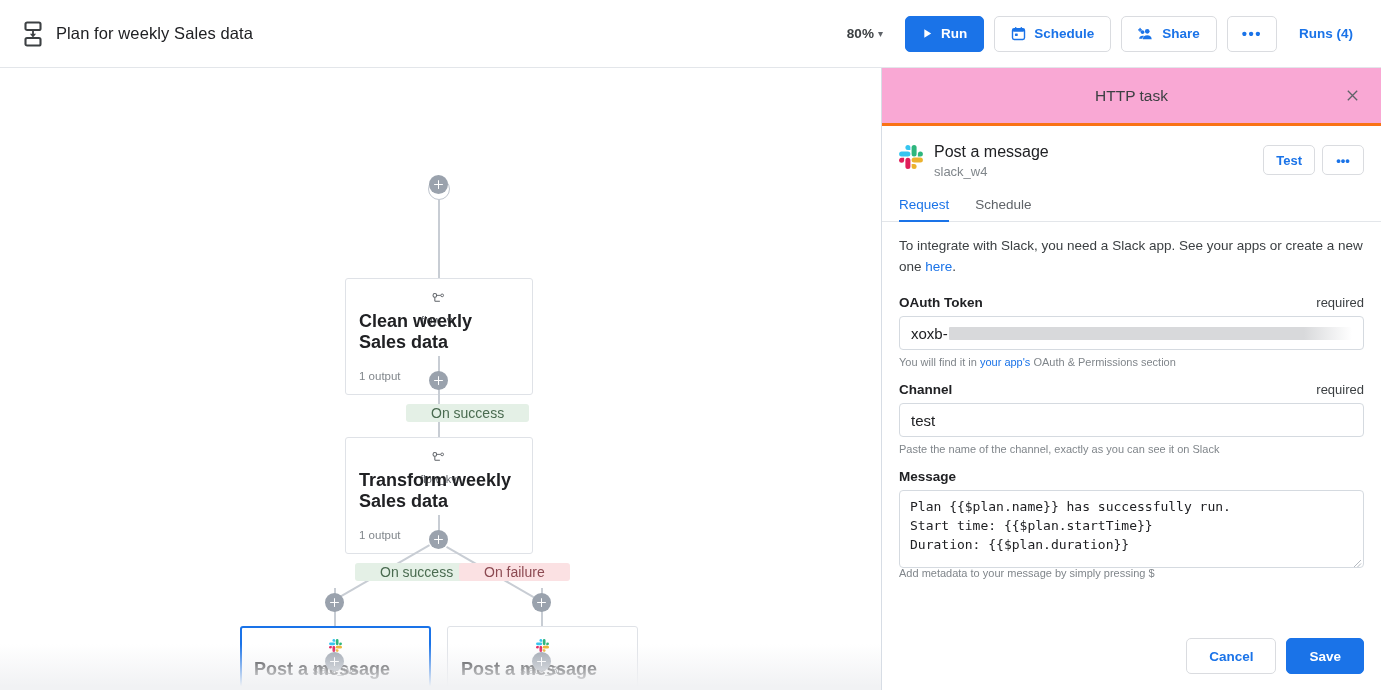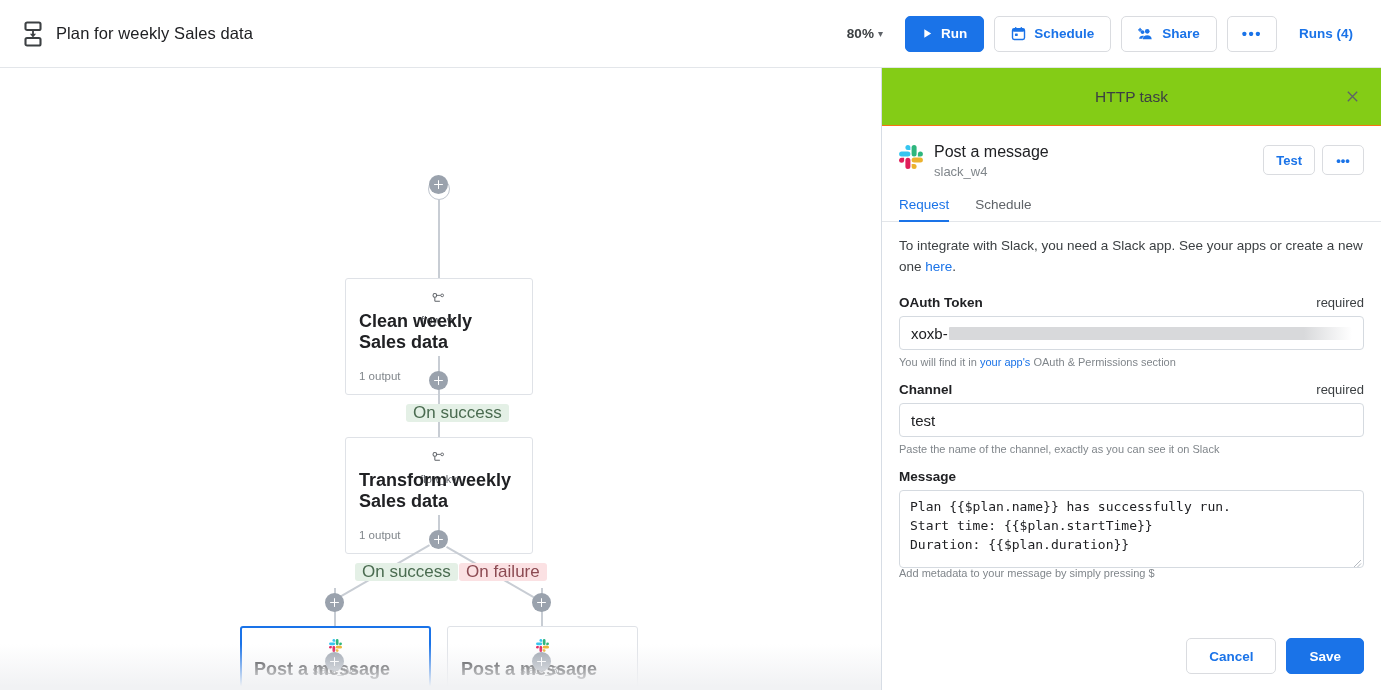--- a/index.html
+++ b/index.html
@@ -79,22 +79,22 @@
     display: flex; align-items: center; justify-content: center;
   }
   .plusbtn::before, .plusbtn::after {
     content: ""; position: absolute; background: #fff; border-radius: 1px;
   }
   .plusbtn::before { width: 9px; height: 1.8px; }
   .plusbtn::after { width: 1.8px; height: 9px; }
 
   .edge-label {
     position: absolute; height: 18px; line-height: 18px;
-    padding: 0 7px; border-radius: 3px;
-    font-size: 17px; white-space: nowrap;
+    padding: 0 25px; border-radius: 3px;
+    font-size: 14px; white-space: nowrap;
   }
   .lbl-success { background: #e4f0e6; color: #4a6b50; }
   .lbl-failure { background: #fbe1e3; color: #8c4a52; }
 
   .node {
     position: absolute; background: #fff;
     border: 1px solid #dfe2e7; border-radius: 3px;
     padding: 11px 14px 12px 13px; cursor: pointer;
   }
   .node.selected { border: 2px solid #1a73e8; padding: 10px 13px 11px 12px; }
@@ -108,21 +108,21 @@
 
   
   .panel {
     position: absolute; right: 0; top: 68px;
     width: 500px; height: 622px;
     background: #fff; border-left: 1px solid #d7dde5;
     display: flex; flex-direction: column;
   }
   .panel-head {
     height: 58px; flex: 0 0 auto;
-    background: #84cc16; border-bottom: 1px solid #f97316;
+    background: #f9a8d4; border-bottom: 3px solid #f97316;
     display: flex; align-items: center; justify-content: center;
     position: relative;
   }
   .panel-head-title { font-size: 15.5px; color: #3c4043; }
   .panel-close {
     position: absolute; right: 16px; top: 50%; transform: translateY(-50%);
     width: 26px; height: 26px; cursor: pointer;
     display: flex; align-items: center; justify-content: center;
     color: #5f6368; font-size: 17px; line-height: 1;
   }

